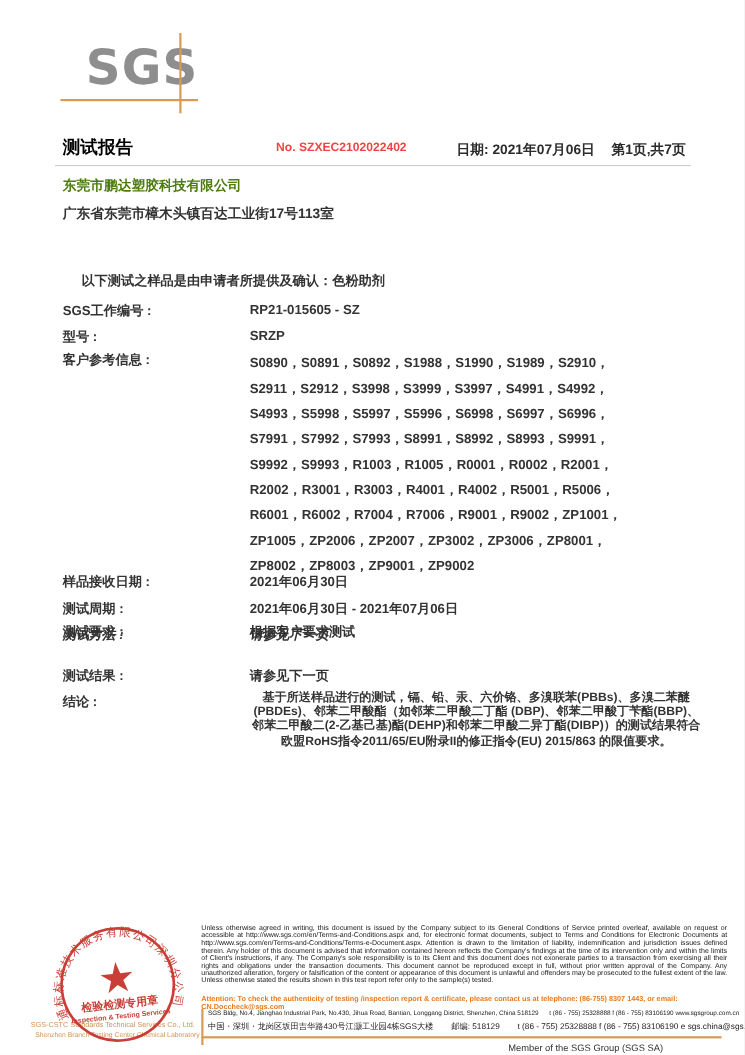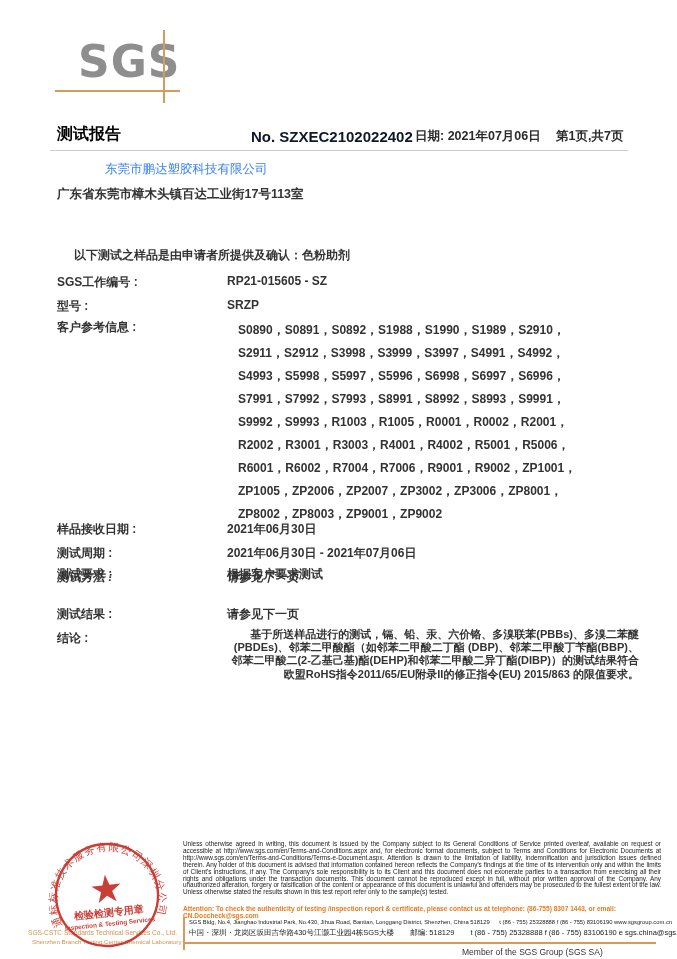--- a/index.html
+++ b/index.html
@@ -8,40 +8,40 @@
     font-family:"Liberation Sans","DejaVu Sans",sans-serif;color:#333;
     overflow:hidden;margin:0 auto;
   }
   .abs{position:absolute;}
   
   .logo-text{left:78px;top:36px;font-size:44px;font-weight:bold;color:#8e8e8e;
     letter-spacing:1px;font-family:"DejaVu Sans",sans-serif;}
   .logo-hline{left:55px;top:90px;width:125px;height:2px;background:#d79b57;}
   .logo-vline{left:163px;top:30px;width:2px;height:73px;background:#d79b57;}
   .report-title{left:57px;top:124px;font-size:16px;font-weight:bold;color:#000000;}
-  .report-no{left:227px;top:128px;font-size:15px;font-weight:bold;color:#0f172a;padding-left:24px;}
+  .report-no{left:227px;top:128px;font-size:11px;font-weight:bold;color:#ef4444;padding-left:24px;}
   .report-date{left:415px;top:128px;font-size:12.5px;font-weight:bold;color:#2b2b2b;}
   .report-page{left:556px;top:128px;font-size:12.5px;font-weight:bold;color:#2b2b2b;}
   .header-rule{left:50px;top:150px;width:578px;height:1px;background:#cccccc;}
   
-  .company{left:57px;top:161px;font-size:12.5px;font-weight:normal;color:#3b82f6;margin-left:48px;}
+  .company{left:57px;top:161px;font-size:12.5px;font-weight:bold;color:#4d7c0f;}
   .address{left:57px;top:186px;font-size:12.5px;font-weight:bold;color:#333;text-align:right;}
   .intro{left:74px;top:247px;font-size:12px;font-weight:bold;color:#333;}
   
   .flabel{left:57px;font-size:12px;font-weight:bold;color:#333;}
   .fvalue{left:227px;font-size:12px;font-weight:bold;color:#333;}
   .row-job{top:274px;}   .row-model{top:298px;}
   .row-ref{top:319px;}
   .ref-lines{left:227px;top:319px;font-size:12px;font-weight:bold;color:#333;
-    line-height:23px;white-space:nowrap;margin-left:11px;}
+    line-height:23px;white-space:nowrap;}
   .row-received{top:521px;} .row-period{top:545px;}
   .row-req{top:566px;}  .row-method{top:569px;font-style:italic;}  .row-result{top:606px;}
   .row-concl{top:630px;}
   .concl-text{left:227px;top:628px;width:412px;font-size:11px;line-height:13.2px;
-    font-weight:bold;color:#333;text-align:right;}
+    font-weight:bold;color:#333;text-align:center;}
   
   .disclaimer{left:183px;top:841px;width:478px;font-size:6.4px;line-height:6.9px;
     color:#1a1a1a;text-align:justify;}
   .attention{left:183px;top:905px;width:478px;font-size:6.6px;line-height:7.2px;
     font-weight:bold;color:#e87a1e;}
   .addr-vline{left:183px;top:917px;width:2px;height:33px;background:#d79b57;}
   .addr-en{left:189px;top:919px;width:470px;font-size:5.8px;color:#222;white-space:nowrap;}
   .addr-cn{left:189px;top:928px;width:470px;font-size:7.5px;color:#222;white-space:nowrap;}
   .addr-hline{left:183px;top:942px;width:473px;height:1.5px;background:#d79b57;}
   .member{left:462px;top:947px;font-size:8.5px;color:#333;}

